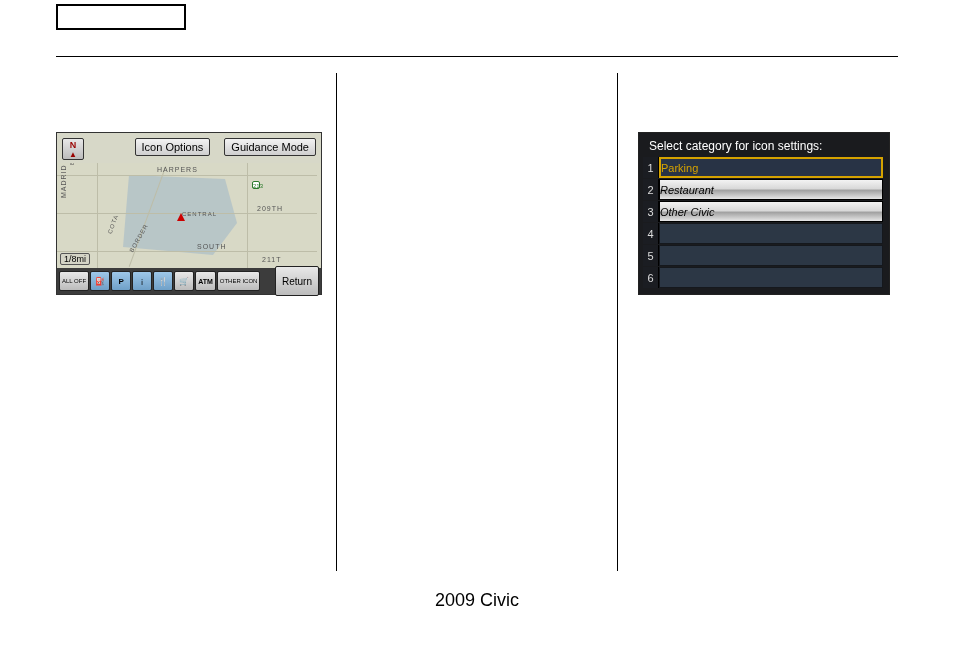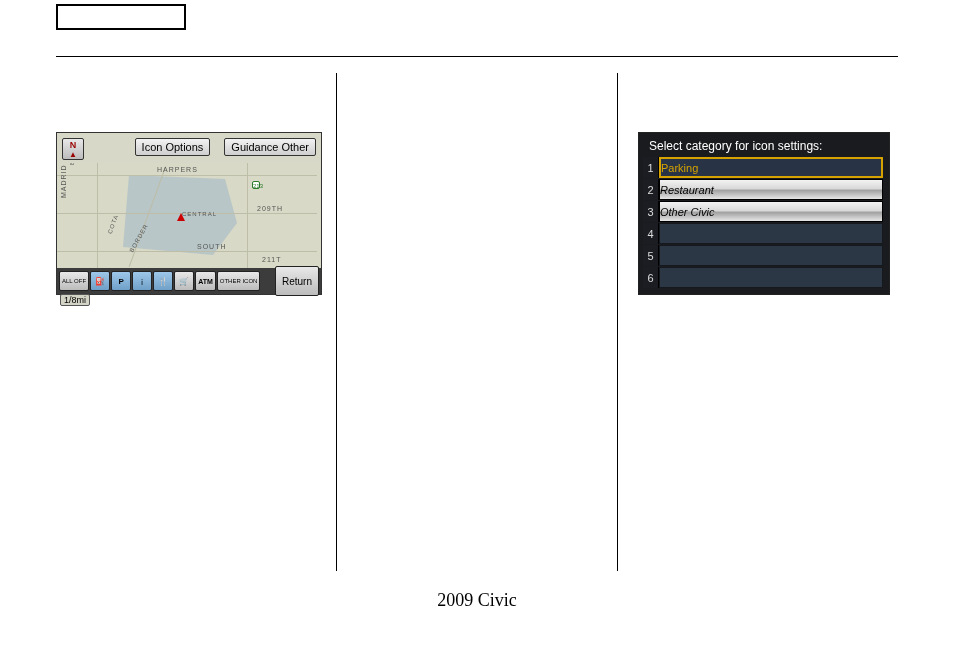--- a/index.html
+++ b/index.html
@@ -40,21 +40,21 @@
     width: 1px;
     height: 498px;
     background: #000;
   }
   .footer-text {
     position: absolute;
     top: 590px;
     left: 0;
     width: 954px;
     text-align: center;
-    font-family: Liberation Serif, serif;
+    font-family: Liberation Sans, sans-serif;
     font-size: 18px;
     color: #000;
   }
   
   .map-shot {
     position: absolute;
     top: 59px;
     left: 0;
     width: 266px;
     height: 163px;
@@ -93,21 +93,20 @@
   }
   .compass::after{content:"▲"; display:block; font-size:8px;}
   .scale {
     position: absolute;
     left: 3px; top: 120px;
     font-size: 9px;
     background: #d4d4c6;
     border: 1px solid #555;
     padding: 0 3px;
     border-radius: 2px;
-    margin-top: 41px;
   }
   .map-area {
     position: absolute;
     top: 30px; left: 0; right:0; height: 107px;
     background: #d8d9c6;
     overflow:hidden;
   }
   .map-area::before {
     content:"";
     position:absolute;
@@ -225,21 +224,21 @@
 <div class="top-box"></div>
 <div class="hr"></div>
 
 <div class="columns">
   <div class="col">
 
     <div class="map-shot">
       <div class="compass">N</div>
       <div class="map-top-btns">
         <button class="map-btn">Icon Options</button>
-        <button class="map-btn">Guidance Other</button>
+        <button class="map-btn">Guidance Mode</button>
       </div>
 
       <div class="map-area">
         <div class="map-road" style="top:12px;left:0;width:260px;"></div>
         <div class="map-road" style="top:50px;left:0;width:260px;"></div>
         <div class="map-road" style="top:88px;left:0;width:260px;"></div>
         <div class="map-road" style="top:0;left:40px;width:1px;height:107px;"></div>
         <div class="map-road" style="top:0;left:190px;width:1px;height:107px;"></div>
         <div class="map-road" style="top:0;left:90px;width:1px;height:107px;transform:rotate(20deg);"></div>
         <span class="map-label" style="top:3px;left:100px;">HARPERS</span>

